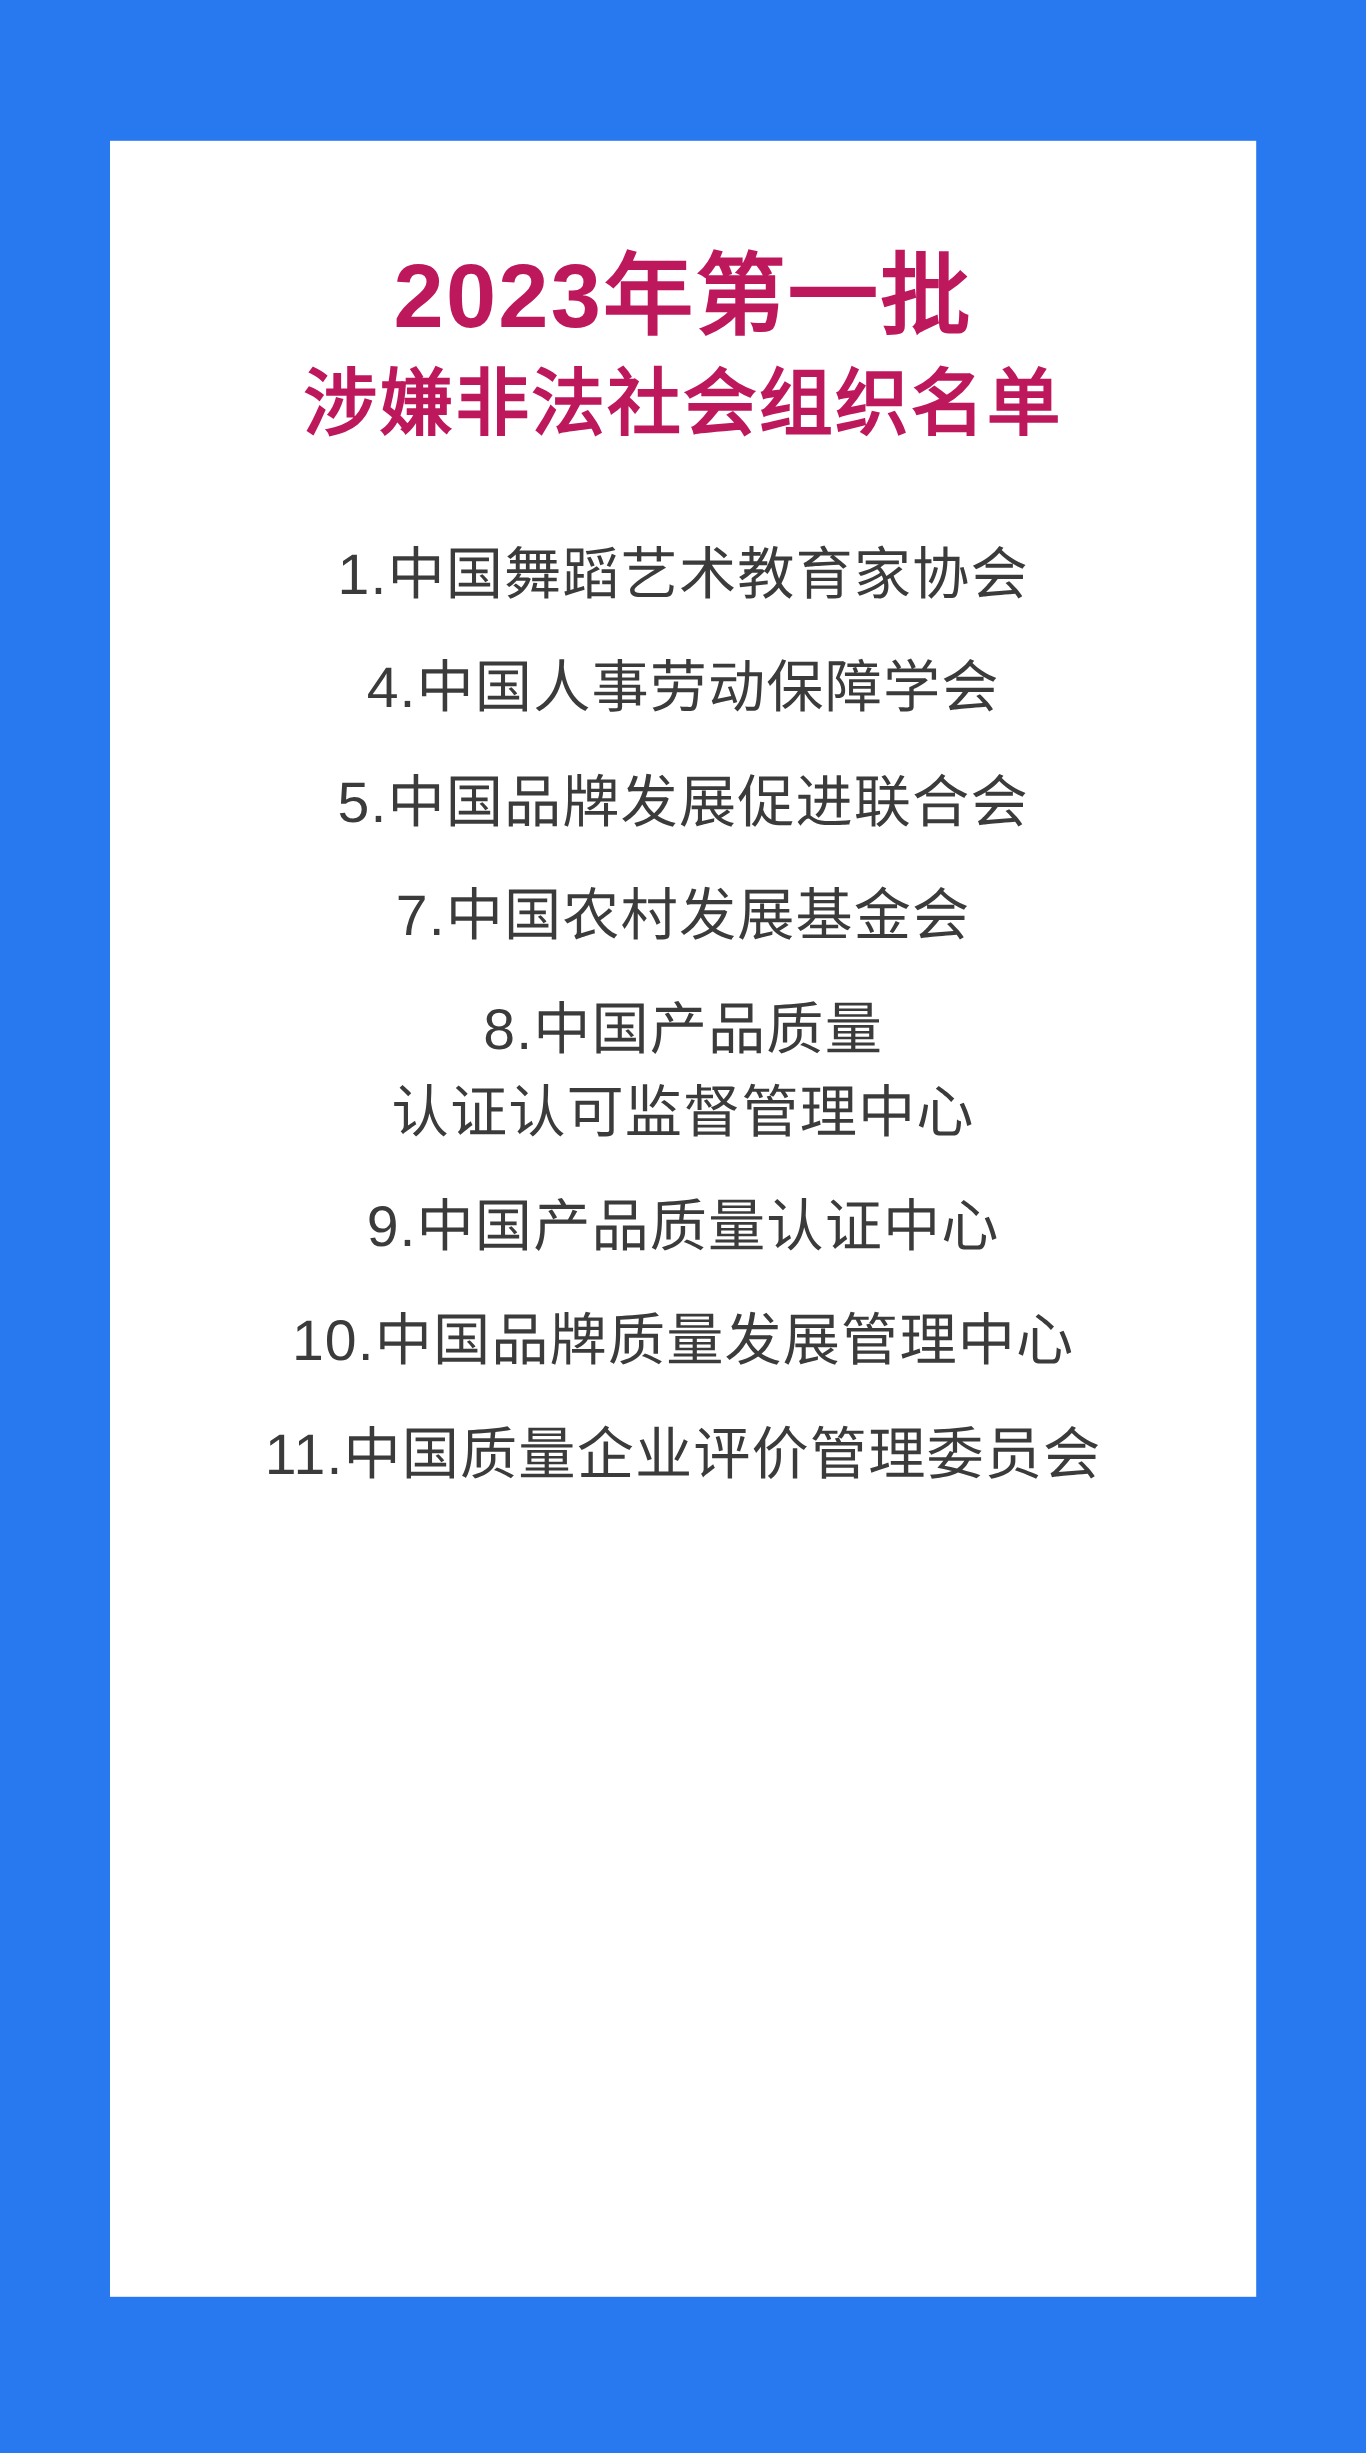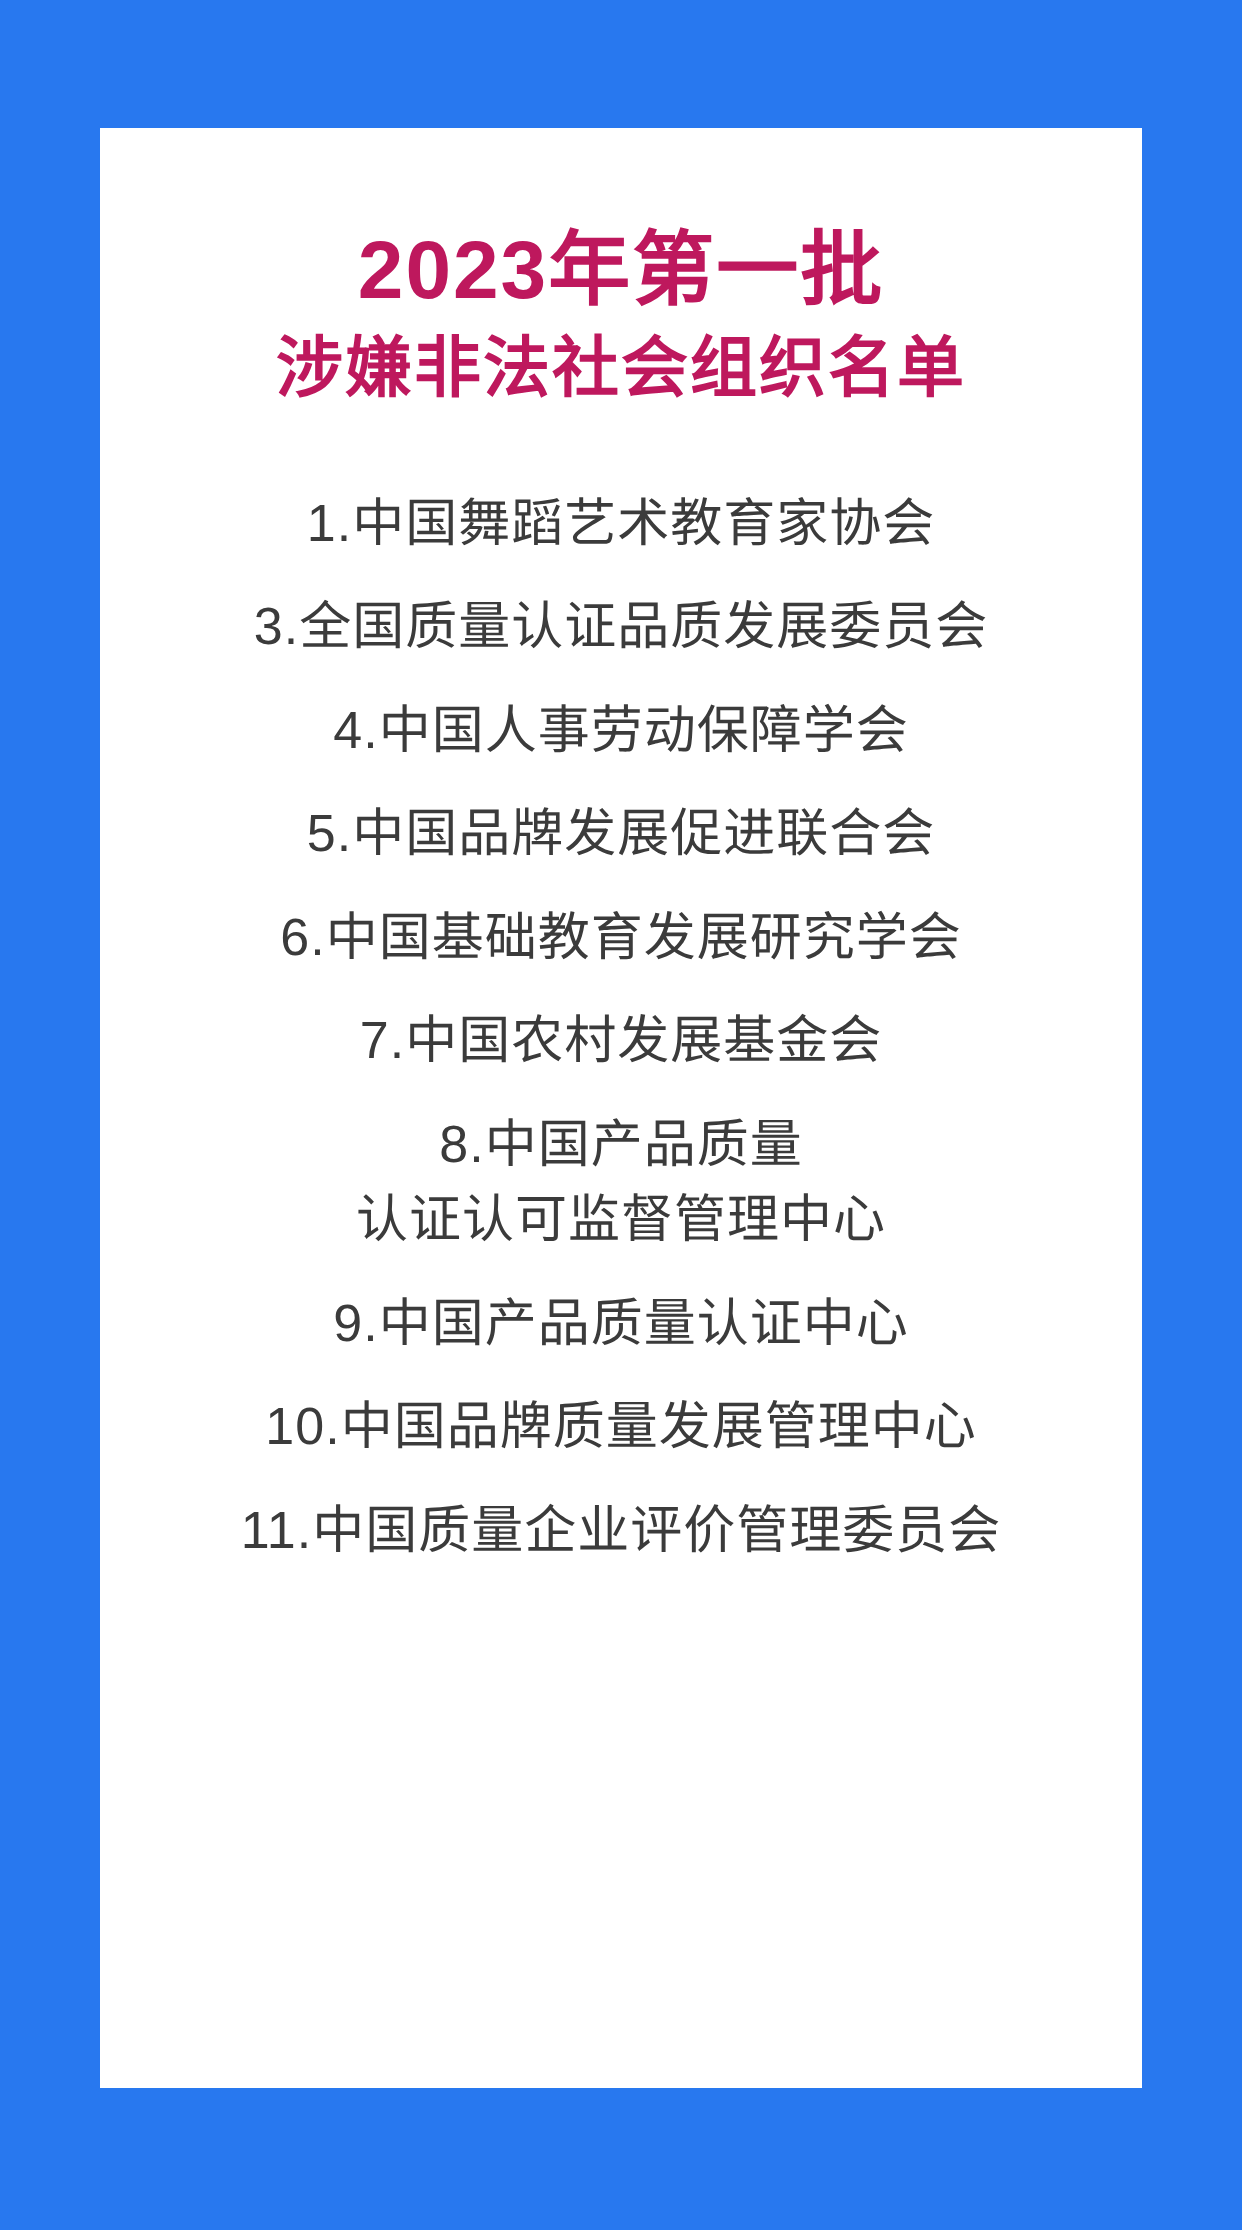--- a/index.html
+++ b/index.html
@@ -78,24 +78,22 @@
 <div class="poster">
   <div class="card">
 
     <div class="title-block">
       <span class="title-line-1">2023年第一批</span>
       <span class="title-line-2">涉嫌非法社会组织名单</span>
     </div>
 
     <div class="list">
       <div class="list-item">1.中国舞蹈艺术教育家协会</div>
-      <div class="list-item">3.全国质量认证品质发展委员会</div>
       <div class="list-item">4.中国人事劳动保障学会</div>
       <div class="list-item">5.中国品牌发展促进联合会</div>
-      <div class="list-item">6.中国基础教育发展研究学会</div>
       <div class="list-item">7.中国农村发展基金会</div>
       <div class="list-item tight">8.中国产品质量</div>
       <div class="list-item cont">认证认可监督管理中心</div>
       <div class="list-item">9.中国产品质量认证中心</div>
       <div class="list-item">10.中国品牌质量发展管理中心</div>
       <div class="list-item">11.中国质量企业评价管理委员会</div>
     </div>
 
   </div>
 </div>

